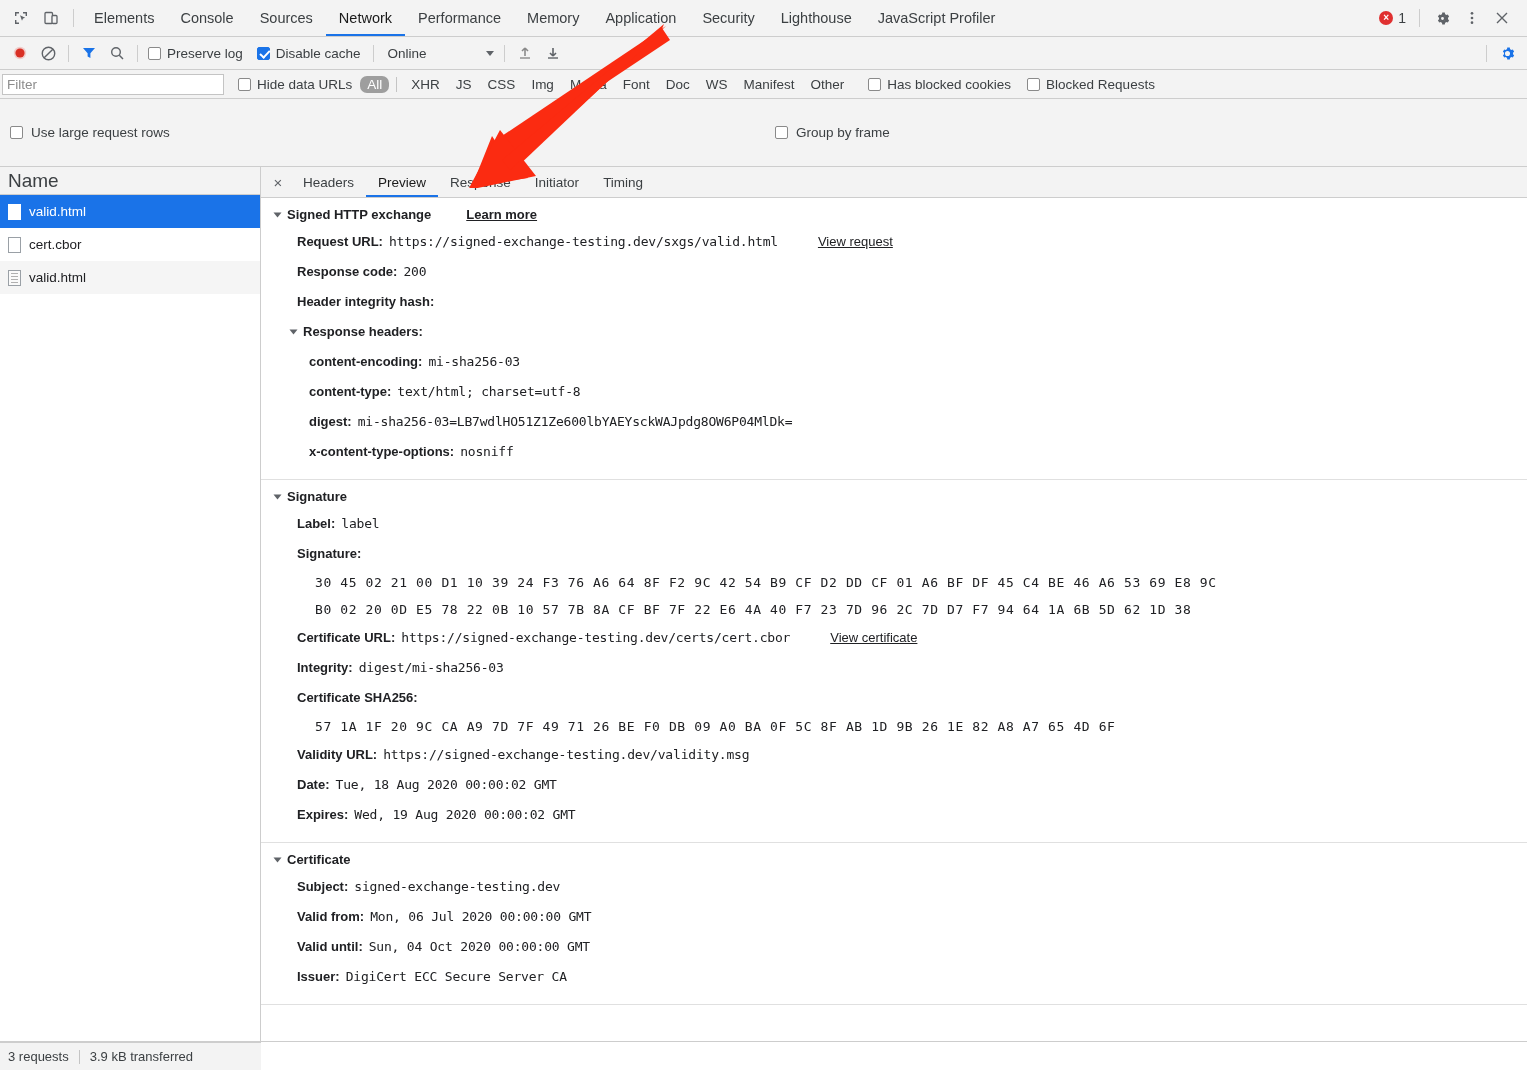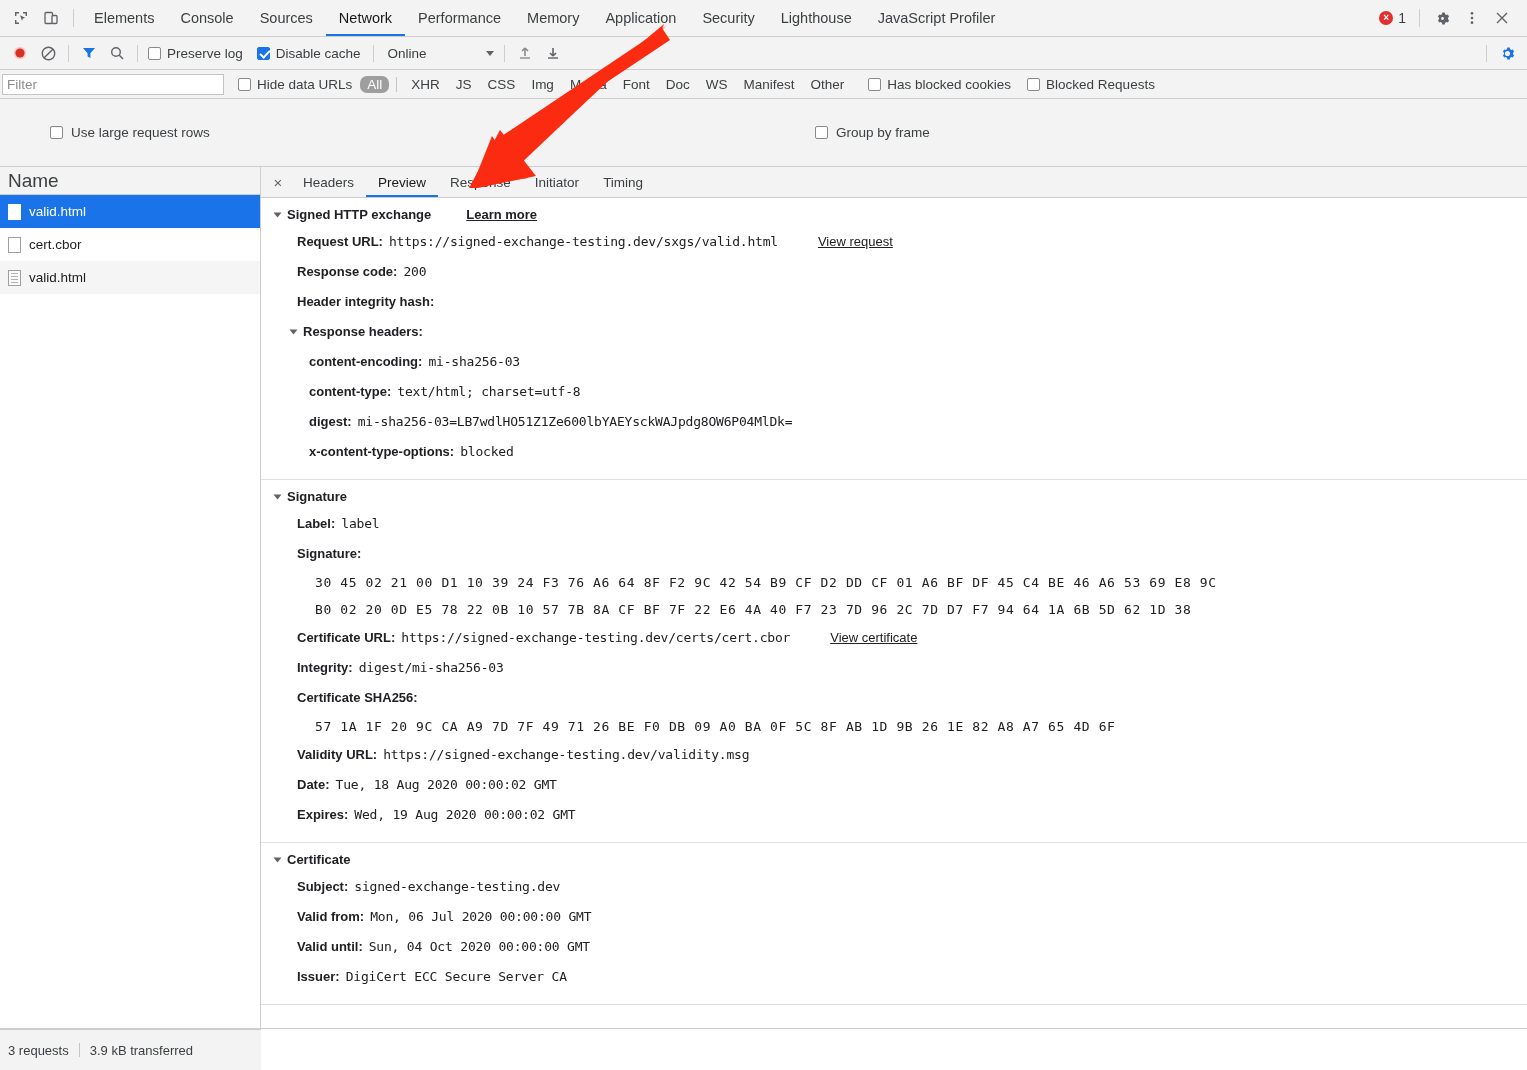--- a/index.html
+++ b/index.html
@@ -104,21 +104,21 @@
   
   .optpanel {
     height: 68px; min-height: 68px;
     background: #f3f3f3;
     border-bottom: 1px solid #cdcdcd;
     position: relative;
     display: flex; flex-direction: column; justify-content: center;
     padding-left: 10px;
   }
   .opt-line { height: 34px; display: flex; align-items: center; }
-  .opt-left { width: 765px; margin-left: 40px; }
+  .opt-left { width: 765px; }
   .opt-cb { display: flex; align-items: center; gap: 8px; font-size: 13.5px; color: #3c4043; }
 
   
   .split { flex: 1; display: flex; min-height: 0; }
   .reqlist {
     width: 261px; min-width: 261px;
     background: #fff;
     border-right: 1px solid #cdcdcd;
     display: flex; flex-direction: column;
   }
@@ -192,21 +192,21 @@
   }
   .hexline {
     font-family: "DejaVu Sans Mono", monospace; font-size: 13px;
     color: #202124; padding-left: 40px; line-height: 27px; white-space: nowrap;
     letter-spacing: 0.6px;
   }
   .klabel { font-weight: bold; font-size: 13px; padding-left: 22px; line-height: 30px; }
 
   
   .statusbar {
-    height: 41px; min-height: 27px;
+    height: 28px; min-height: 27px;
     background: #f3f3f3;
     border-top: 1px solid #cdcdcd;
     display: flex; align-items: center;
     width: 261px;
     font-size: 13px; color: #3c4043;
     padding-left: 8px; gap: 10px;
   }
   .sb-sep { width: 1px; height: 14px; background: #c4c4c4; }
   .statuswrap { display: flex; background: #fff; border-top: 1px solid #cdcdcd; }
   .statusfill { flex: 1; background: #fff; }
@@ -447,21 +447,21 @@
           <div class="row sub">
             <span class="k">content-type:</span>
             <span class="v">text/html; charset=utf-8</span>
           </div>
           <div class="row sub">
             <span class="k">digest:</span>
             <span class="v">mi-sha256-03=LB7wdlHO51Z1Ze600lbYAEYsckWAJpdg8OW6P04MlDk=</span>
           </div>
           <div class="row sub">
             <span class="k">x-content-type-options:</span>
-            <span class="v">blocked</span>
+            <span class="v">nosniff</span>
           </div>
         </div>
 
         <div class="sxg-section">
           <div class="sec-title">
             <span class="tri"></span>
             <span>Signature</span>
           </div>
           <div class="row">
             <span class="k">Label:</span>

